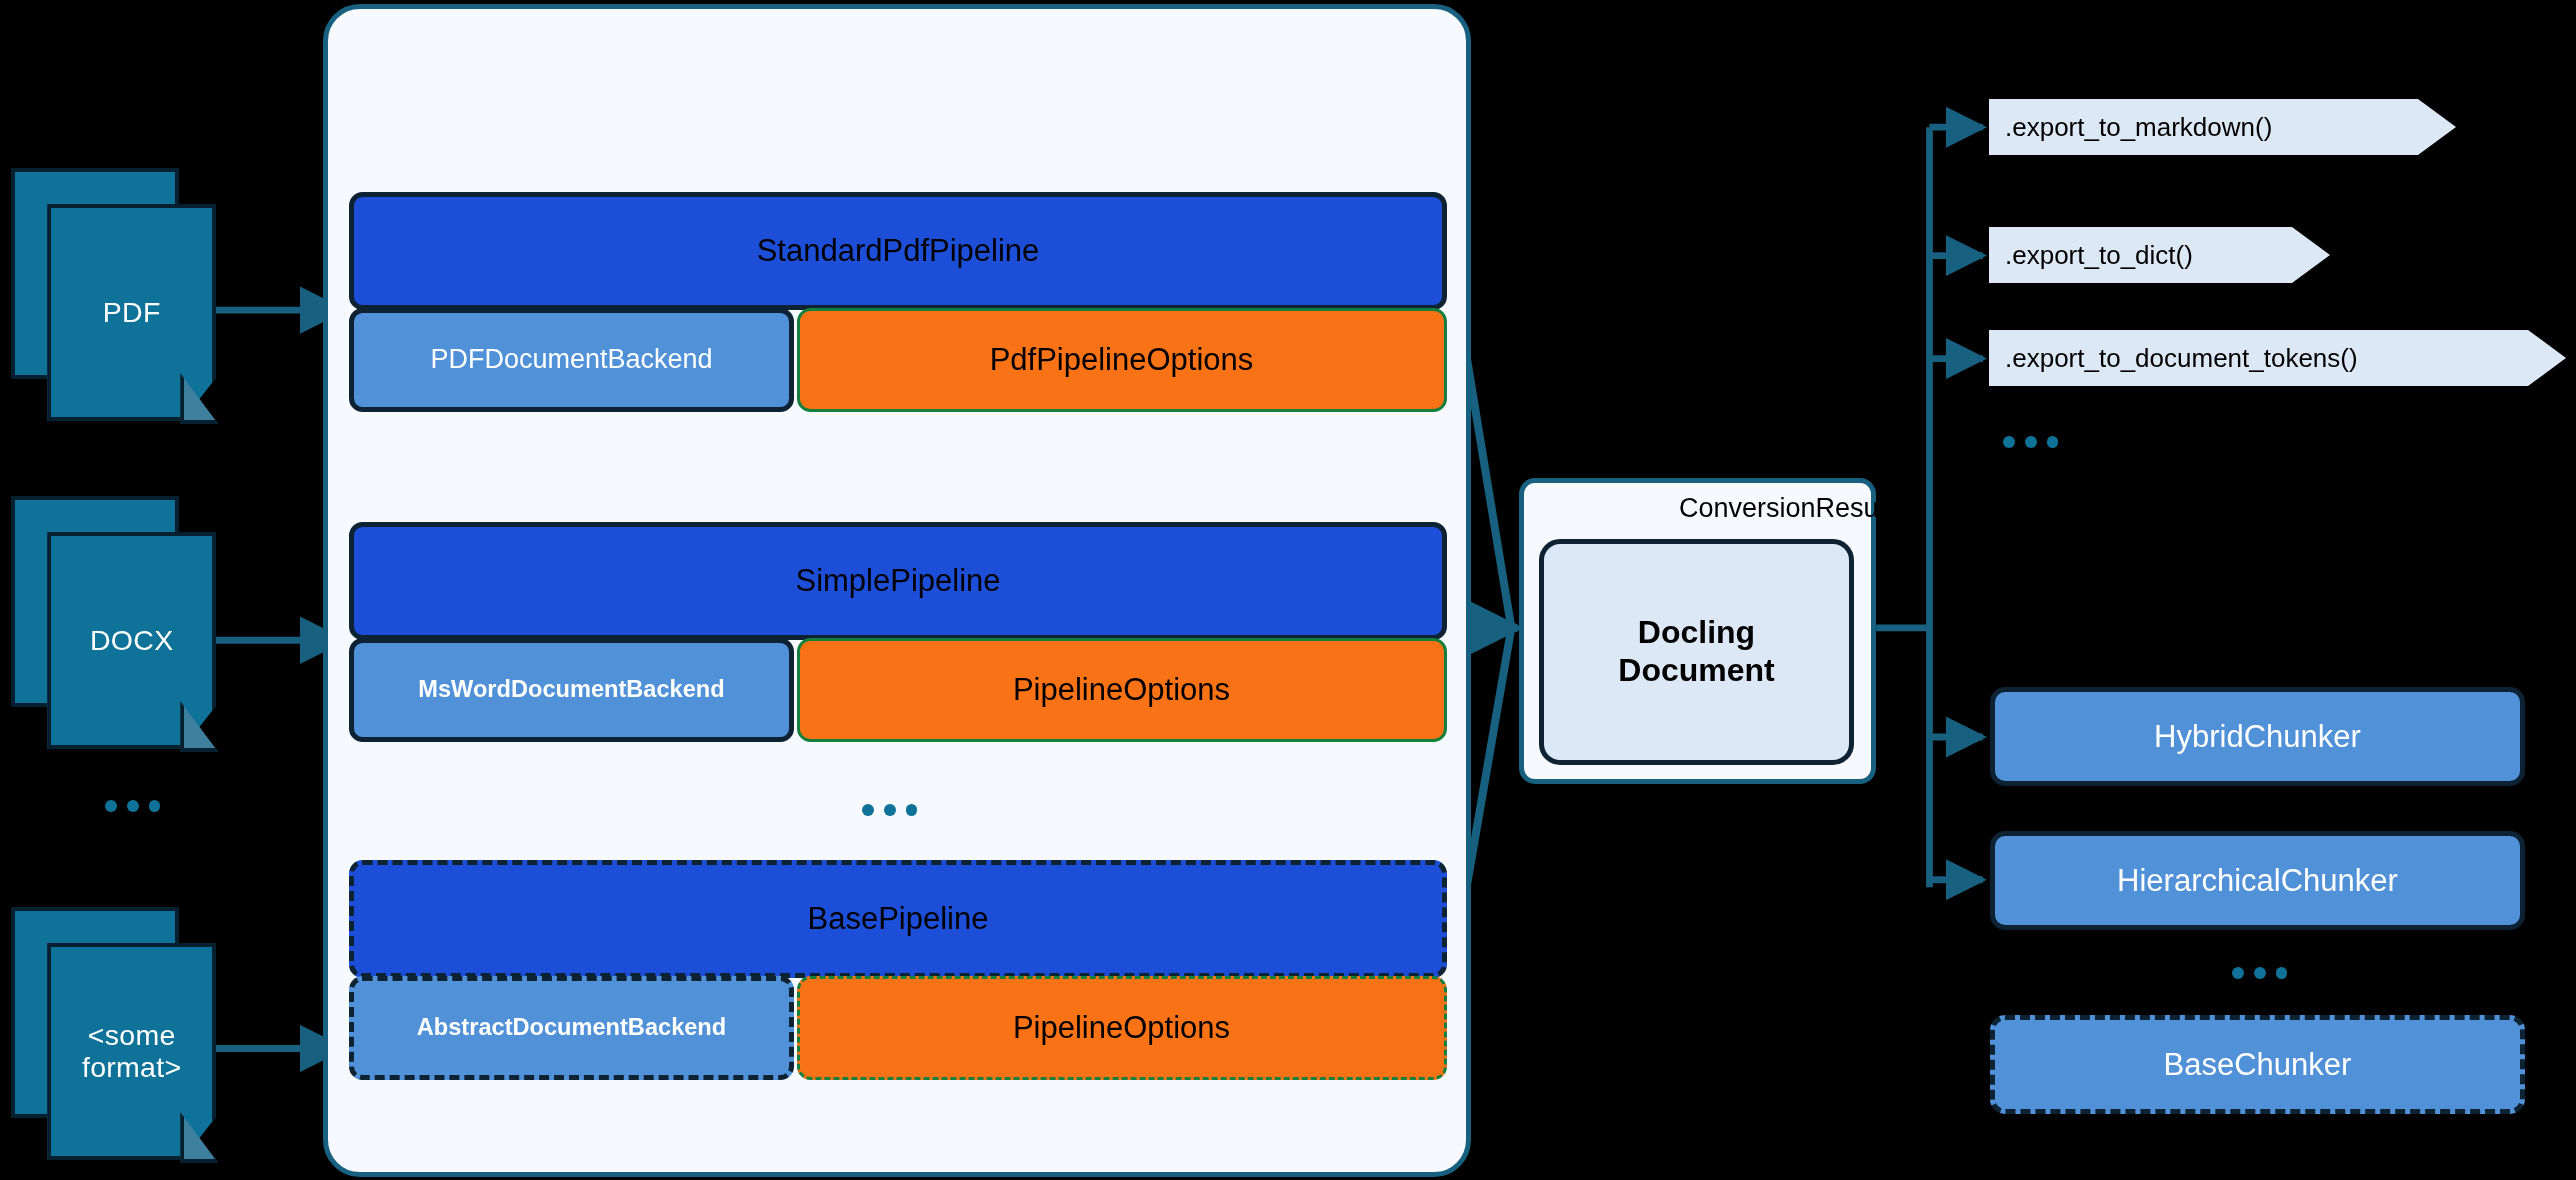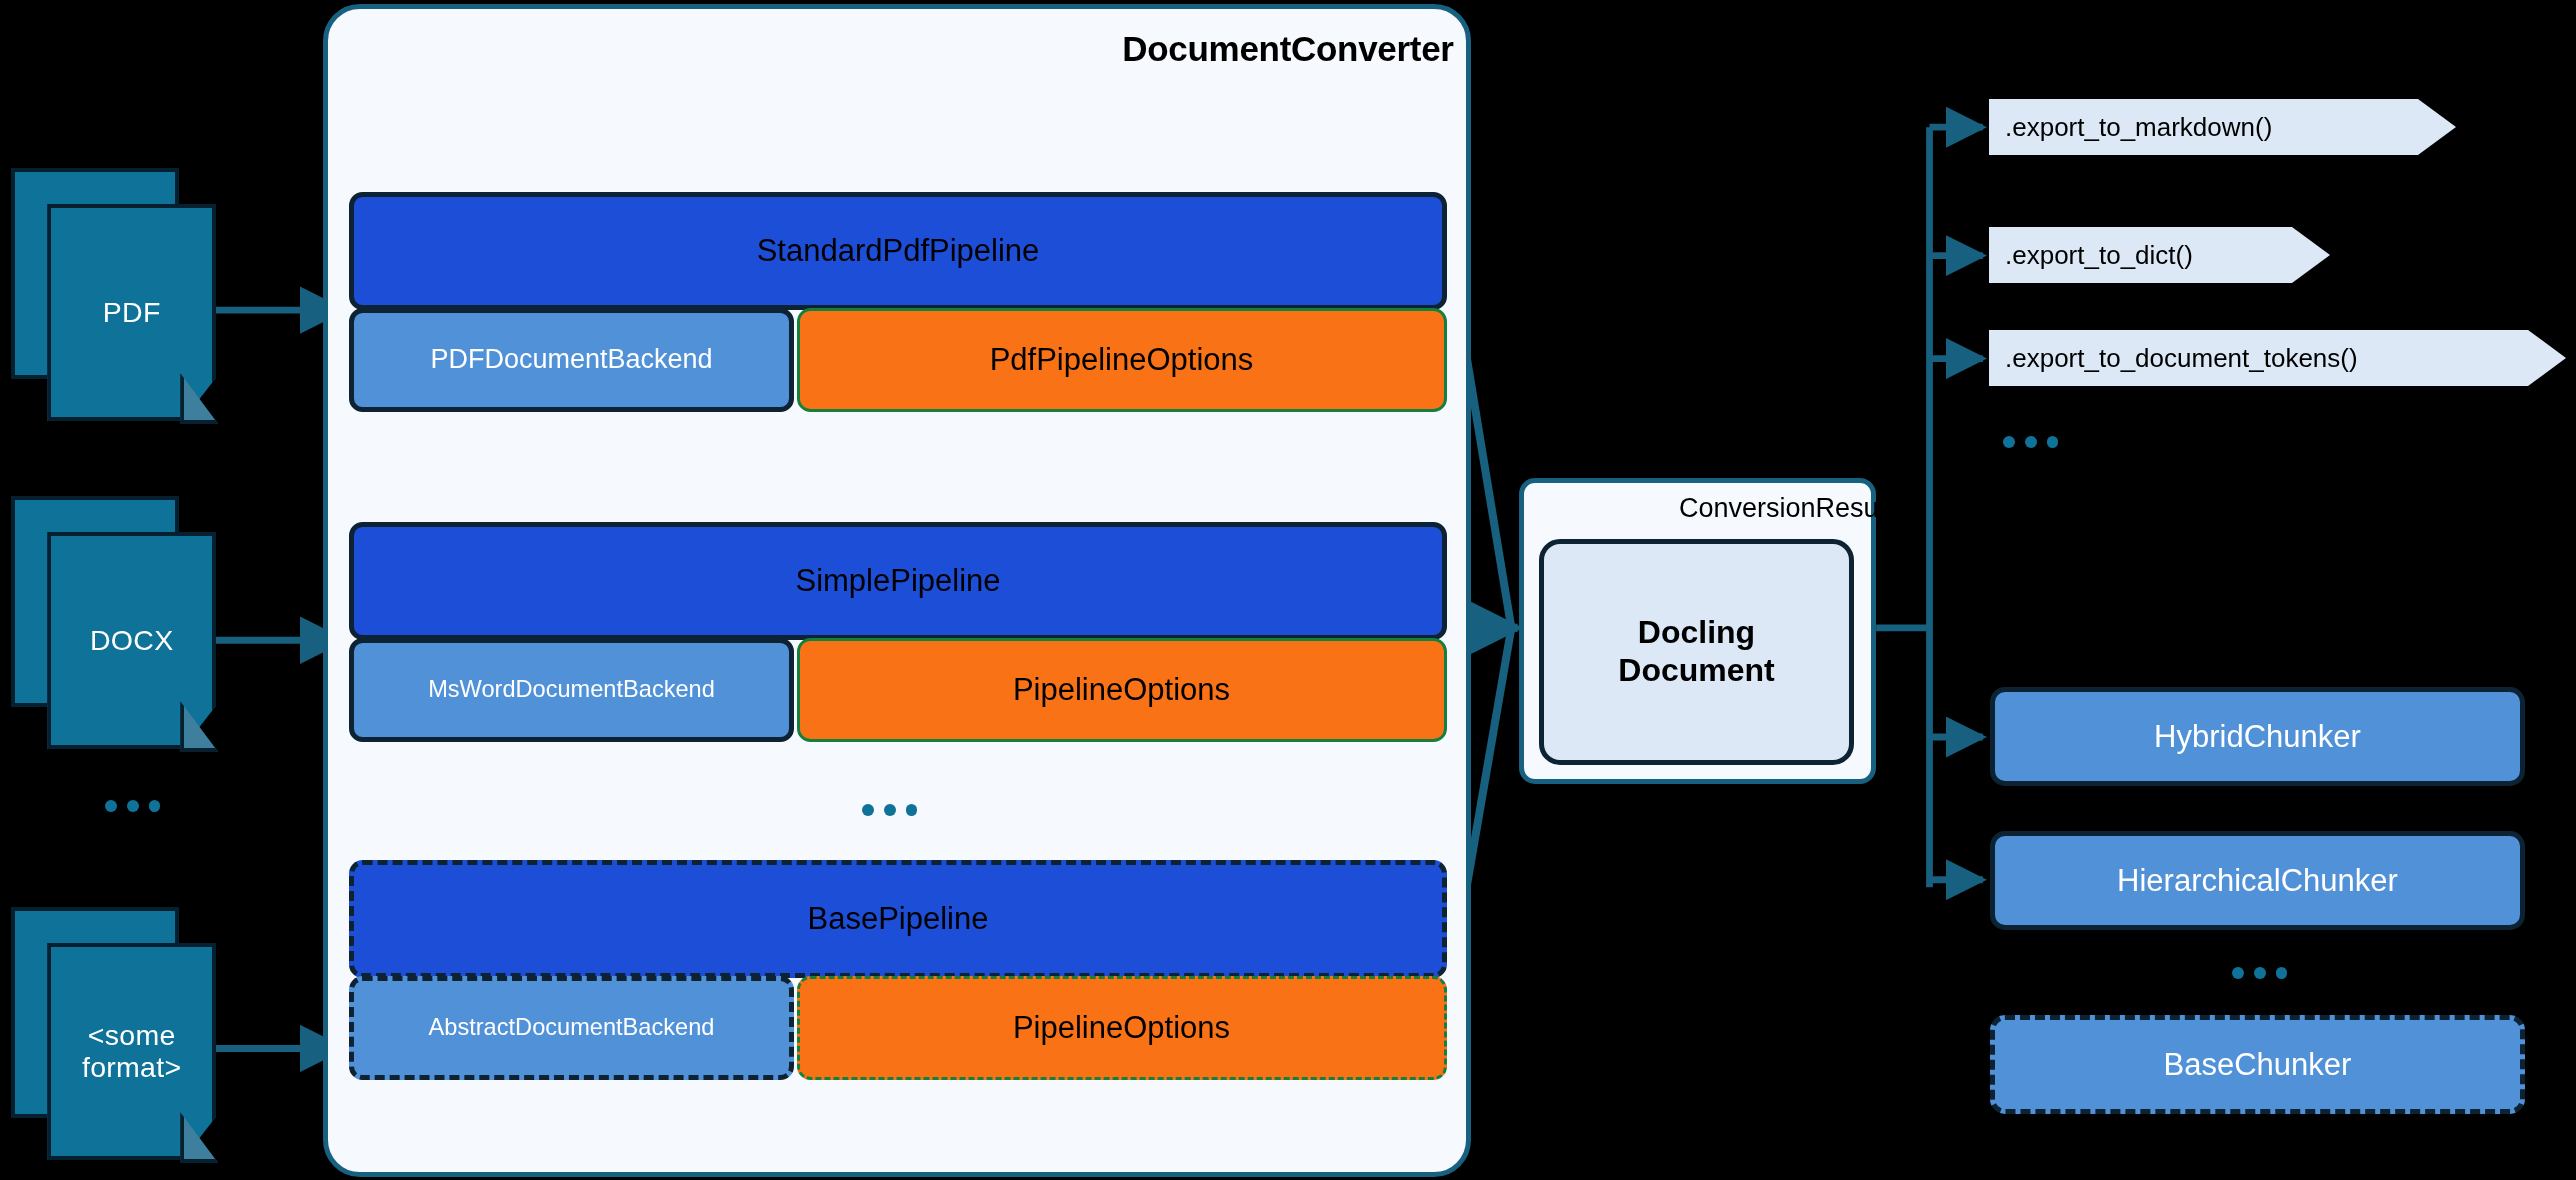--- a/index.html
+++ b/index.html
@@ -148,21 +148,21 @@
     justify-content: center;
     color: #000000;
     font-size: 31px;
   }
   .dashed .pipe-head,
   .dashed .pipe-backend,
   .dashed .pipe-options {
     border-style: dashed;
   }
   .backend-lg { font-size: 27px; }
-  .backend-sm { font-size: 23.6px; }
+  .backend-sm { font-size: 23.6px; font-weight: bold; }
 
   
   .dots {
     position: absolute;
     display: flex;
     gap: 10px;
   }
   .dots i {
     display: block;
     width: 11.8px;
@@ -303,21 +303,20 @@
   <div class="doc-icon" style="left:11.2px; top:907px;">
     <div class="sheet-back"></div>
     <div class="sheet-front">
       <span class="doc-label" style="white-space:pre-line;">&lt;some
 format&gt;</span>
     </div>
     <div class="fold"></div>
   </div>
 
   <div id="converter-panel"></div>
-  <div id="converter-title">DocumentConverter</div>
 
   <div class="pipeline" style="top:192px;">
     <div class="pipe-head">StandardPdfPipeline</div>
     <div class="pipe-row">
       <div class="pipe-backend backend-lg">PDFDocumentBackend</div>
       <div class="pipe-options">PdfPipelineOptions</div>
     </div>
   </div>
 
   <div class="pipeline" style="top:522px;">

